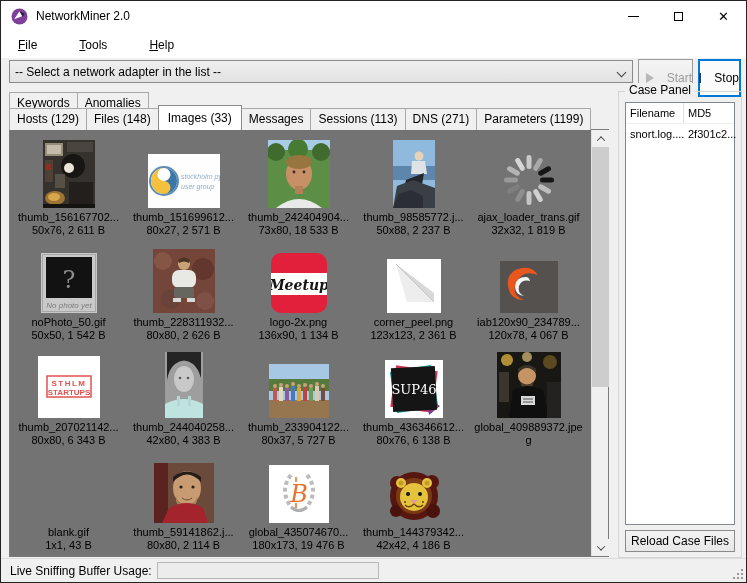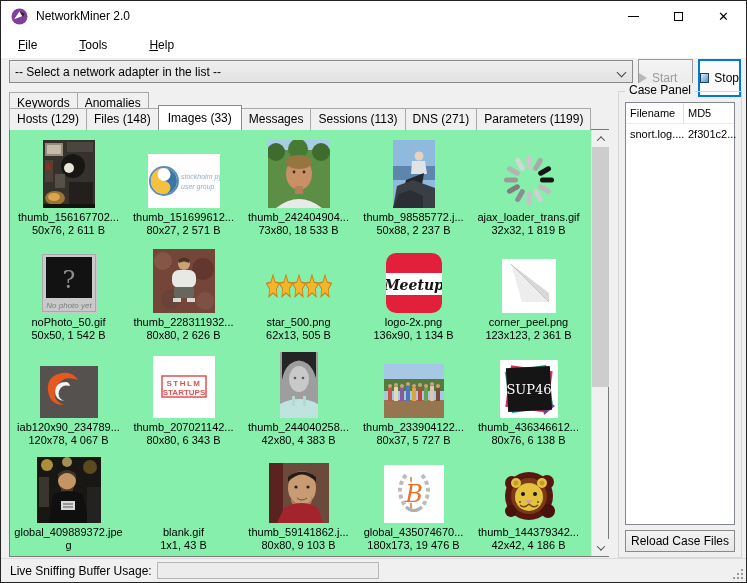--- a/index.html
+++ b/index.html
@@ -17,35 +17,35 @@
   .glyph-max { width:9px; height:9px; border:1px solid #000; }
   .glyph-close { font-size:13px; line-height:13px; }
 
   
   .menubar { position:absolute; left:0; top:30px; right:0; height:27px; background:#fff; display:flex; align-items:center; padding-left:8px;gap:24px; }
   .menu-item { padding:4px 9px; }
 
   
   .combo { position:absolute; left:8px; top:59px; width:624px; height:23px; background:linear-gradient(#efefef,#e2e2e2); border:1px solid #8a8a8a; display:flex; align-items:center; padding:0 22px 0 5px; }
   .combo-chevron { position:absolute; right:7px; top:8px; width:7px; height:7px; border-left:1.5px solid #444; border-top:1.5px solid #444; transform:rotate(225deg); }
-  .btn { position:absolute; top:58px; height:38px; border:1px solid #9a9a9a; background:linear-gradient(#f4f4f4,#e8e8e8); display:flex; align-items:center; justify-content:flex-start; gap:5px; font-size:12px; }
+  .btn { position:absolute; top:58px; height:38px; border:1px solid #9a9a9a; background:linear-gradient(#f4f4f4,#e8e8e8); display:flex; align-items:center; justify-content:flex-end; gap:13px; font-size:12px; }
   .btn-start { left:637px; width:55px; color:#9c9c9c; }
   .btn-stop  { left:697px; width:43px; border:2px solid #0078d7; background:#fbfbfb; }
   .play-icon { width:0; height:0; border-left:8px solid #b8b8b8; border-top:5px solid transparent; border-bottom:5px solid transparent; }
   .stop-icon { width:10px; height:10px; border:1px solid #1e3f66; background:linear-gradient(135deg,#dcebfa,#5e8fc7); }
 
   
   .tabrow { position:absolute; display:flex; align-items:flex-end; }
   .tabrow1 { left:8px; top:91px; }
   .tabrow2 { left:8px; top:106px; height:23px; z-index:3; }
   .tab { padding:3px 7px 4px; background:#f0f0f0; border:1px solid #a8a8a8; border-bottom:none; margin-right:-1px; white-space:nowrap; position:relative; }
   .tab.selected { background:#fff; padding:5px 9px 5px; margin-top:-4px; z-index:4; border-color:#8c8c8c; }
 
   
-  .image-panel { position:absolute; left:8px; top:128px; width:600px; height:428px; background:#86efac; border:1px solid #7a7a7a; z-index:2; }
+  .image-panel { position:absolute; left:8px; top:128px; width:600px; height:428px; background:#737373; border:1px solid #7a7a7a; z-index:2; }
   .grid { position:absolute; left:1px; top:2px; width:578px; height:422px; display:grid; grid-template-columns:repeat(5,115px); grid-auto-rows:105px; overflow:hidden; }
   .cell { display:flex; flex-direction:column; align-items:center; justify-content:flex-end; overflow:hidden; }
   .thumb-box { display:flex; align-items:flex-end; justify-content:center; margin-bottom:3px; }
   .img-label { font-size:11px; line-height:13px; text-align:center; max-width:112px; word-break:break-all; }
 
   
   .vscroll { position:absolute; right:0; top:0; width:17px; height:426px; background:#f0f0f0; border-left:1px solid #e2e2e2; }
   .scroll-btn { position:absolute; left:0; width:17px; height:17px; display:flex; align-items:center; justify-content:center; background:#f0f0f0; }
   .scroll-btn.up { top:0; } .scroll-btn.down { bottom:0; }
   .chev { width:6px; height:6px; border-left:1.5px solid #4a4a4a; border-top:1.5px solid #4a4a4a; }
@@ -253,35 +253,20 @@
               <circle cx="31" cy="15" r="6" fill="#caa27a"></circle>
               <path d="M25 11 q6 -5 12 0 l-1 3 q-5 -3 -10 0z" fill="#4a3322"></path>
               <rect x="19" y="21" width="24" height="18" rx="7" fill="#e8e8e4"></rect>
               <rect x="21" y="38" width="20" height="11" rx="3" fill="#66665f"></rect>
               <rect x="20" y="49" width="8" height="4" fill="#d8d8d4"></rect>
               <rect x="34" y="49" width="8" height="4" fill="#d8d8d4"></rect>
             </svg>
           </div>
           <div class="img-label">thumb_228311932...</div>
           <div class="img-label">80x80, 2 626 B</div>
-        </div>
-        <div class="cell">
-          <div class="thumb-box">
-            <svg width="66" height="52" viewBox="0 0 66 52">
-              <g fill="#f2b52c" stroke="#c97f14" stroke-width="0.8">
-                <polygon transform="translate(7 26) scale(1 1.7)" points="0,-7 2.1,-2.9 6.7,-2.2 3.4,1.1 4.1,5.7 0,3.5 -4.1,5.7 -3.4,1.1 -6.7,-2.2 -2.1,-2.9"></polygon>
-                <polygon transform="translate(20 26) scale(1 1.7)" points="0,-7 2.1,-2.9 6.7,-2.2 3.4,1.1 4.1,5.7 0,3.5 -4.1,5.7 -3.4,1.1 -6.7,-2.2 -2.1,-2.9"></polygon>
-                <polygon transform="translate(33 26) scale(1 1.7)" points="0,-7 2.1,-2.9 6.7,-2.2 3.4,1.1 4.1,5.7 0,3.5 -4.1,5.7 -3.4,1.1 -6.7,-2.2 -2.1,-2.9"></polygon>
-                <polygon transform="translate(46 26) scale(1 1.7)" points="0,-7 2.1,-2.9 6.7,-2.2 3.4,1.1 4.1,5.7 0,3.5 -4.1,5.7 -3.4,1.1 -6.7,-2.2 -2.1,-2.9"></polygon>
-                <polygon transform="translate(59 26) scale(1 1.7)" points="0,-7 2.1,-2.9 6.7,-2.2 3.4,1.1 4.1,5.7 0,3.5 -4.1,5.7 -3.4,1.1 -6.7,-2.2 -2.1,-2.9"></polygon>
-              </g>
-            </svg>
-          </div>
-          <div class="img-label">star_500.png</div>
-          <div class="img-label">62x13, 505 B</div>
         </div>
         <div class="cell">
           <div class="thumb-box">
             <svg width="56" height="60" viewBox="0 0 56 60">
               <rect width="56" height="60" rx="10" fill="#e2203c"></rect>
               <rect y="20" width="56" height="22" fill="#fff"></rect>
               <text x="28" y="37" text-anchor="middle" font-size="14" font-family="DejaVu Serif,serif" font-style="italic" font-weight="bold" fill="#151515">Meetup</text>
             </svg>
           </div>
           <div class="img-label">logo-2x.png</div>
@@ -419,21 +404,21 @@
               <ellipse cx="33" cy="25" rx="14" ry="17" fill="#c99b72"></ellipse>
               <path d="M19 19 q14 -15 28 0 v-5 q-14 -11 -28 0z" fill="#241d18"></path>
               <path d="M22 32 q0 9 11 10 q10 -1 10 -10 l0 6 q-2 7 -10 7 q-9 0 -11 -7z" fill="#a98258"></path>
               <circle cx="27" cy="24" r="1.6" fill="#2a2018"></circle>
               <circle cx="39" cy="24" r="1.6" fill="#2a2018"></circle>
               <path d="M28 35 q5 4 10 0" stroke="#6b4a30" fill="none"></path>
               <path d="M8 60 L15 45 q18 -10 34 0 L54 60z" fill="#a3242c"></path>
             </svg>
           </div>
           <div class="img-label">thumb_59141862.j...</div>
-          <div class="img-label">80x80, 9 103 B</div>
+          <div class="img-label">80x80, 2 114 B</div>
         </div>
         <div class="cell">
           <div class="thumb-box">
             <svg width="60" height="58" viewBox="0 0 60 58">
               <rect width="60" height="58" fill="#fff"></rect>
               <path d="M22 10 q-12 15 0 32" fill="none" stroke="#bcbcbc" stroke-width="4" stroke-dasharray="4 3"></path>
               <path d="M38 10 q12 15 0 32" fill="none" stroke="#bcbcbc" stroke-width="4" stroke-dasharray="4 3"></path>
               <path d="M22 42 q8 7 16 0" fill="none" stroke="#b0b0b0" stroke-width="3"></path>
               <text x="30" y="37" text-anchor="middle" font-size="24" font-family="DejaVu Serif,serif" font-style="italic" fill="#e8722a">B</text>
               <line x1="27" y1="12" x2="27" y2="17" stroke="#e8722a" stroke-width="1.5"></line>

